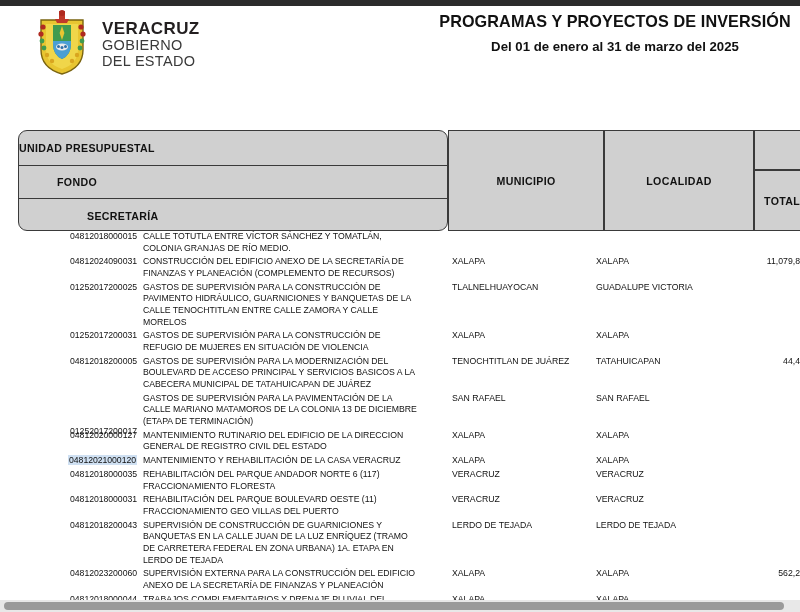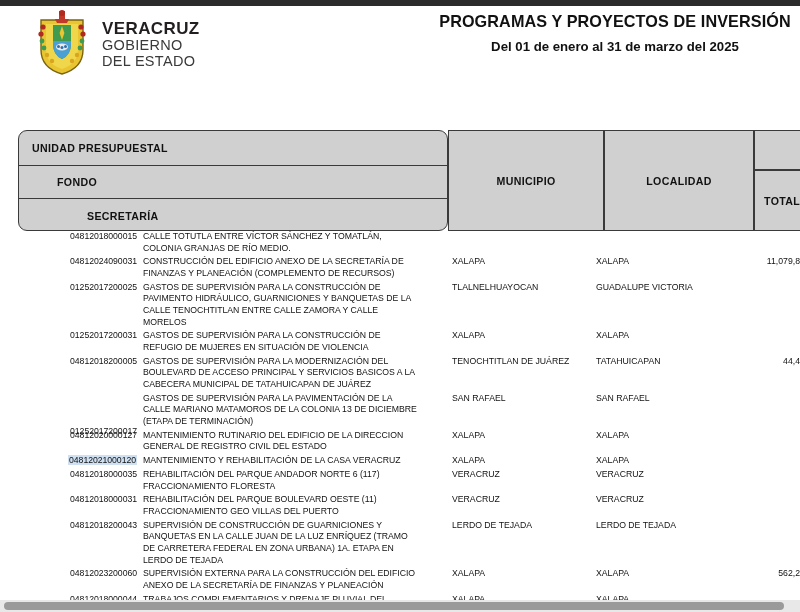--- a/index.html
+++ b/index.html
@@ -26,21 +26,21 @@
   .title-sub{font-size:13.2px;font-weight:bold;color:#111;margin-top:8px;white-space:nowrap;}
 
   
   .thead{position:absolute;left:18px;top:130px;width:782px;height:101px;}
   .thead-left{
     position:absolute;left:0;top:0;width:430px;height:101px;
     background:#d0d0d0;border:1.6px solid #3a3a3a;border-radius:9px;box-sizing:border-box;
   }
   .hrow{position:absolute;left:0;width:100%;box-sizing:border-box;display:flex;align-items:center;}
   .hrow .lbl{font-size:10.6px;font-weight:bold;color:#111;letter-spacing:.35px;}
-  .hrow-1{top:0;height:34px;padding-left:13px;}
+  .hrow-1{top:0;height:34px;}
   .hrow-2{top:34px;height:33px;padding-left:38px;border-top:1.6px solid #3a3a3a;}
   .hrow-3{top:67px;height:34px;padding-left:68px;border-top:1.6px solid #3a3a3a;}
 
   .hcell{
     position:absolute;background:#d0d0d0;border:1.4px solid #3a3a3a;box-sizing:border-box;
     display:flex;align-items:center;justify-content:center;
   }
   .hcell span{font-size:10.6px;font-weight:bold;color:#111;letter-spacing:.35px;}
   .h-mun{left:430px;top:0;width:156px;height:101px;}
   .h-loc{left:586px;top:0;width:150px;height:101px;}

